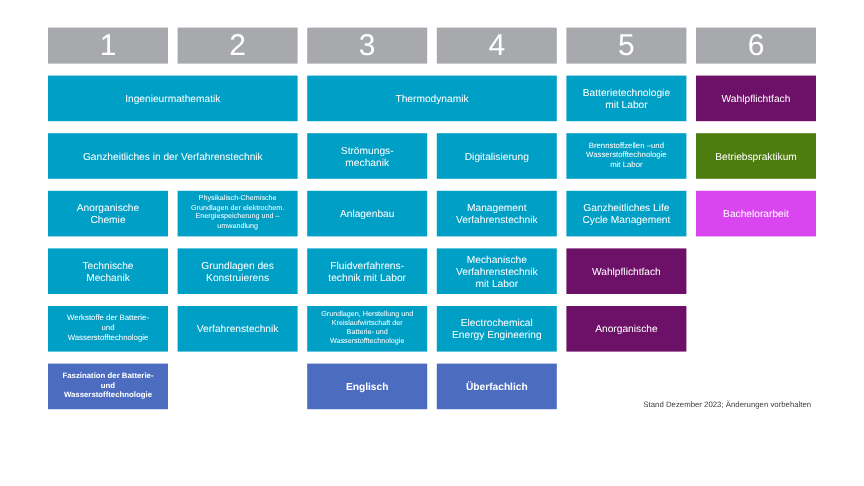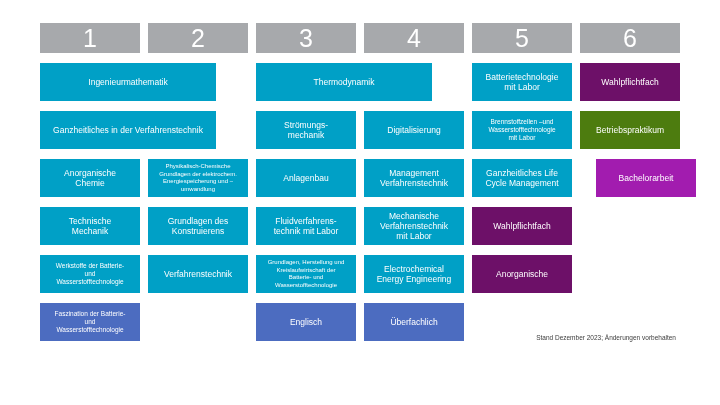--- a/index.html
+++ b/index.html
@@ -12,28 +12,28 @@
     background:#a7a9ac;color:#ffffff;
     display:flex;align-items:center;justify-content:center;
     font-size:25px;font-weight:400;
   }
   .box{
     position:absolute;height:38px;width:100px;
     display:flex;align-items:center;justify-content:center;
     text-align:center;color:#ffffff;
     font-size:8.5px;line-height:1.2;white-space:pre-line;
   }
-  .span2{width:176px;}
+  .span2{width:208px;}
   .c1{left:40px}.c2{left:148px}.c3{left:256px}.c4{left:364px}.c5{left:472px}.c6{left:580px}
   .r1{top:63px}.r2{top:111px}.r3{top:159px}.r4{top:207px}.r5{top:255px}.r6{top:303px}
   .cyan{background:#00a0c6;}
   .purple{background:#6d1068;}
   .berry{background:#4d7c0f;}
-  .pink{background:#a21caf;margin-left:16px;}
-  .blue{background:#4c6cc0;}
+  .pink{background:#d946ef;}
+  .blue{background:#4c6cc0;font-weight:bold;}
   .small{font-size:6.5px;line-height:1.25;}
   .tiny{font-size:6px;line-height:1.25;}
   .footer-note{
     position:absolute;top:334px;right:44px;
     font-size:6.5px;color:#3c3c3c;
   }
 </style>
 </head>
 <body>
 

